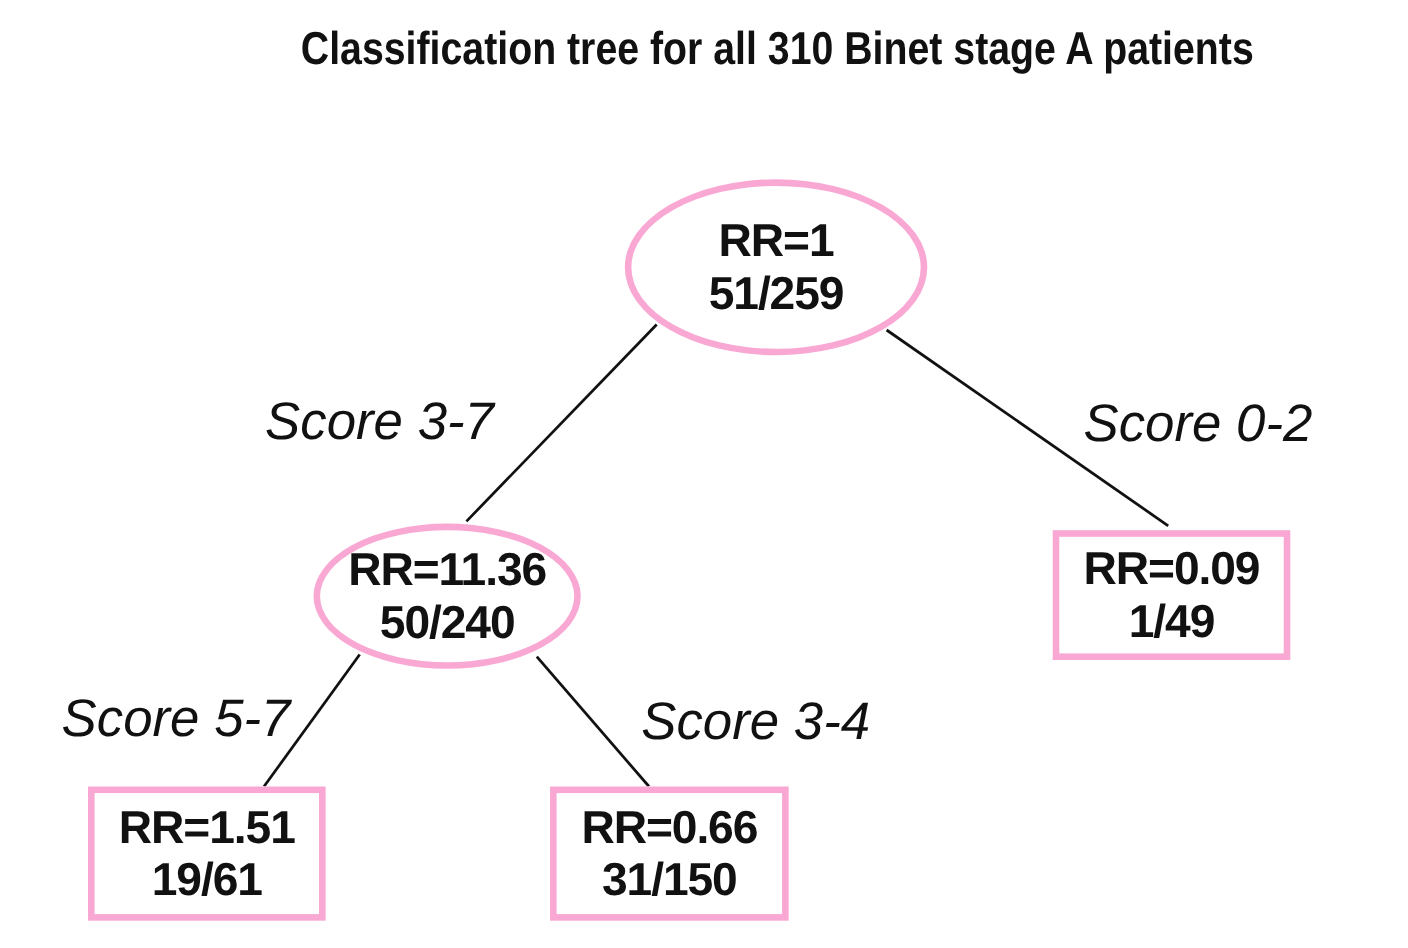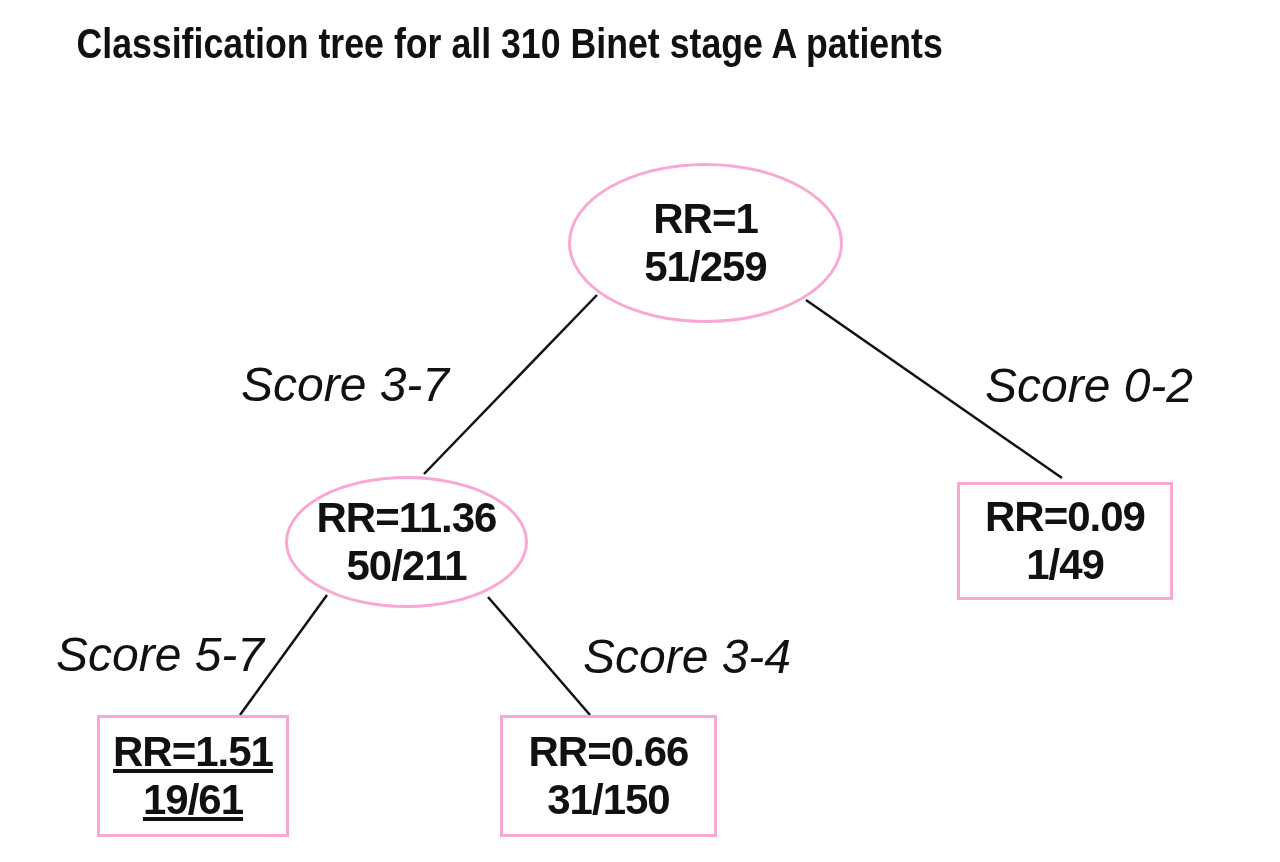--- a/index.html
+++ b/index.html
@@ -14,21 +14,21 @@
     background: #ffffff;
     overflow: hidden;
     font-family: "Liberation Sans", "DejaVu Sans", sans-serif;
     color: #111111;
   }
   .title {
     position: absolute;
     left: 0;
     top: 20px;
     width: 1216px;
-    text-align: left;
+    text-align: right;
     font-size: 42px;
     font-weight: bold;
     white-space: nowrap;
   }
   .title .condensed {
     display: inline-block;
     transform: scaleX(0.85);
     transform-origin: center;
   }
   .edges {
@@ -38,39 +38,39 @@
     width: 1280px;
     height: 862px;
   }
   .edges line {
     stroke: #111111;
     stroke-width: 2.5;
   }
   .node {
     position: absolute;
     box-sizing: border-box;
-    border: 3px solid #f9a8d4;
+    border: 6px solid #f9a8d4;
     background: #ffffff;
     display: flex;
     flex-direction: column;
     align-items: center;
     justify-content: center;
     font-size: 42px;
     font-weight: bold;
     line-height: 48px;
     letter-spacing: -1px;
     text-align: center;
     white-space: nowrap;
   }
   .node.ellipse { border-radius: 50%; }
   .node.rect { border-radius: 0; }
   .node-root    { left: 568px; top: 163px; width: 275px; height: 160px; }
   .node-mid     { left: 285px; top: 476px; width: 243px; height: 132px; }
   .node-right   { left: 957px; top: 482px; width: 216px; height: 118px; text-align: center; }
-  .node-bleft   { left:  97px; top: 715px; width: 192px; height: 122px; text-decoration: underline; }
+  .node-bleft   { left:  80px; top: 715px; width: 216px; height: 122px; }
   .node-bmid    { left: 500px; top: 715px; width: 217px; height: 122px; }
   .edge-label {
     position: absolute;
     transform: translate(-50%, -50%);
     font-size: 48px;
     font-style: italic;
     font-weight: normal;
     white-space: nowrap;
   }
   .label-left       { left: 345px;  top: 384px; }
@@ -94,21 +94,21 @@
     <line x1="488" y1="597" x2="590" y2="715"></line>
   </svg>
 
   <div class="node ellipse node-root">
     <span>RR=1</span>
     <span>51/259</span>
   </div>
 
   <div class="node ellipse node-mid">
     <span>RR=11.36</span>
-    <span>50/211</span>
+    <span>50/240</span>
   </div>
 
   <div class="node rect node-right">
     <span>RR=0.09</span>
     <span>1/49</span>
   </div>
 
   <div class="node rect node-bleft">
     <span>RR=1.51</span>
     <span>19/61</span>

